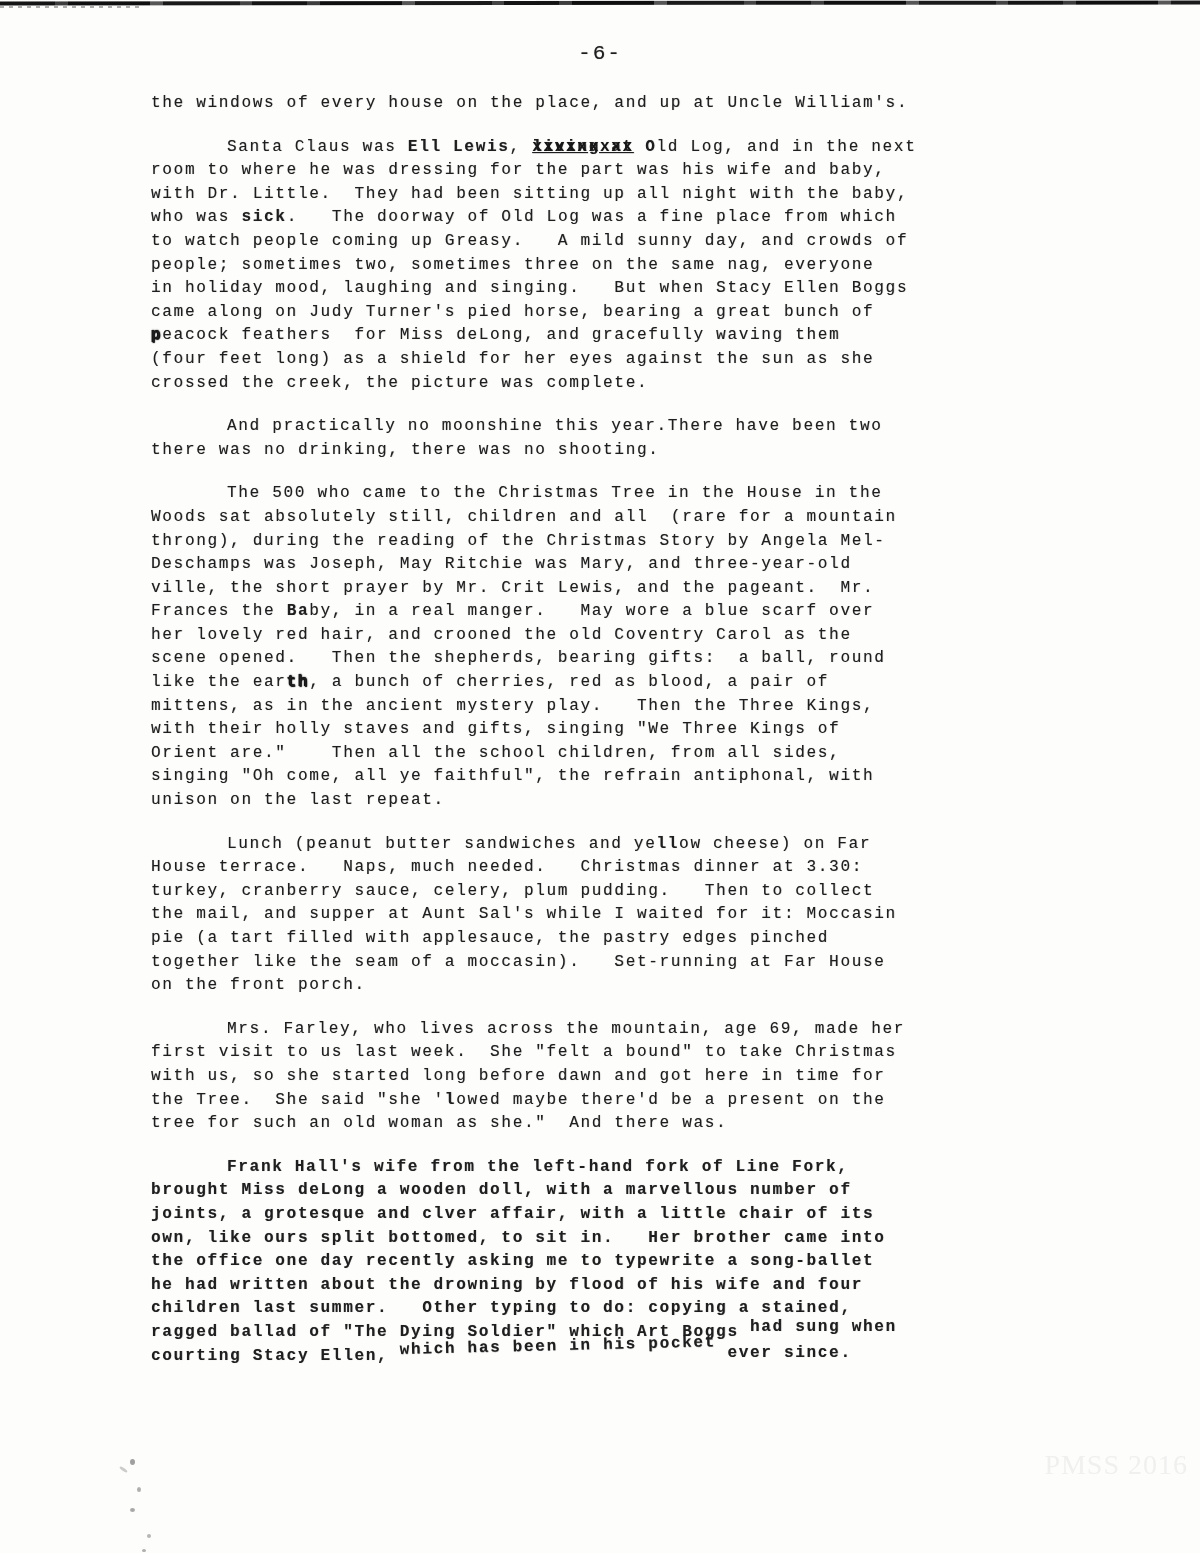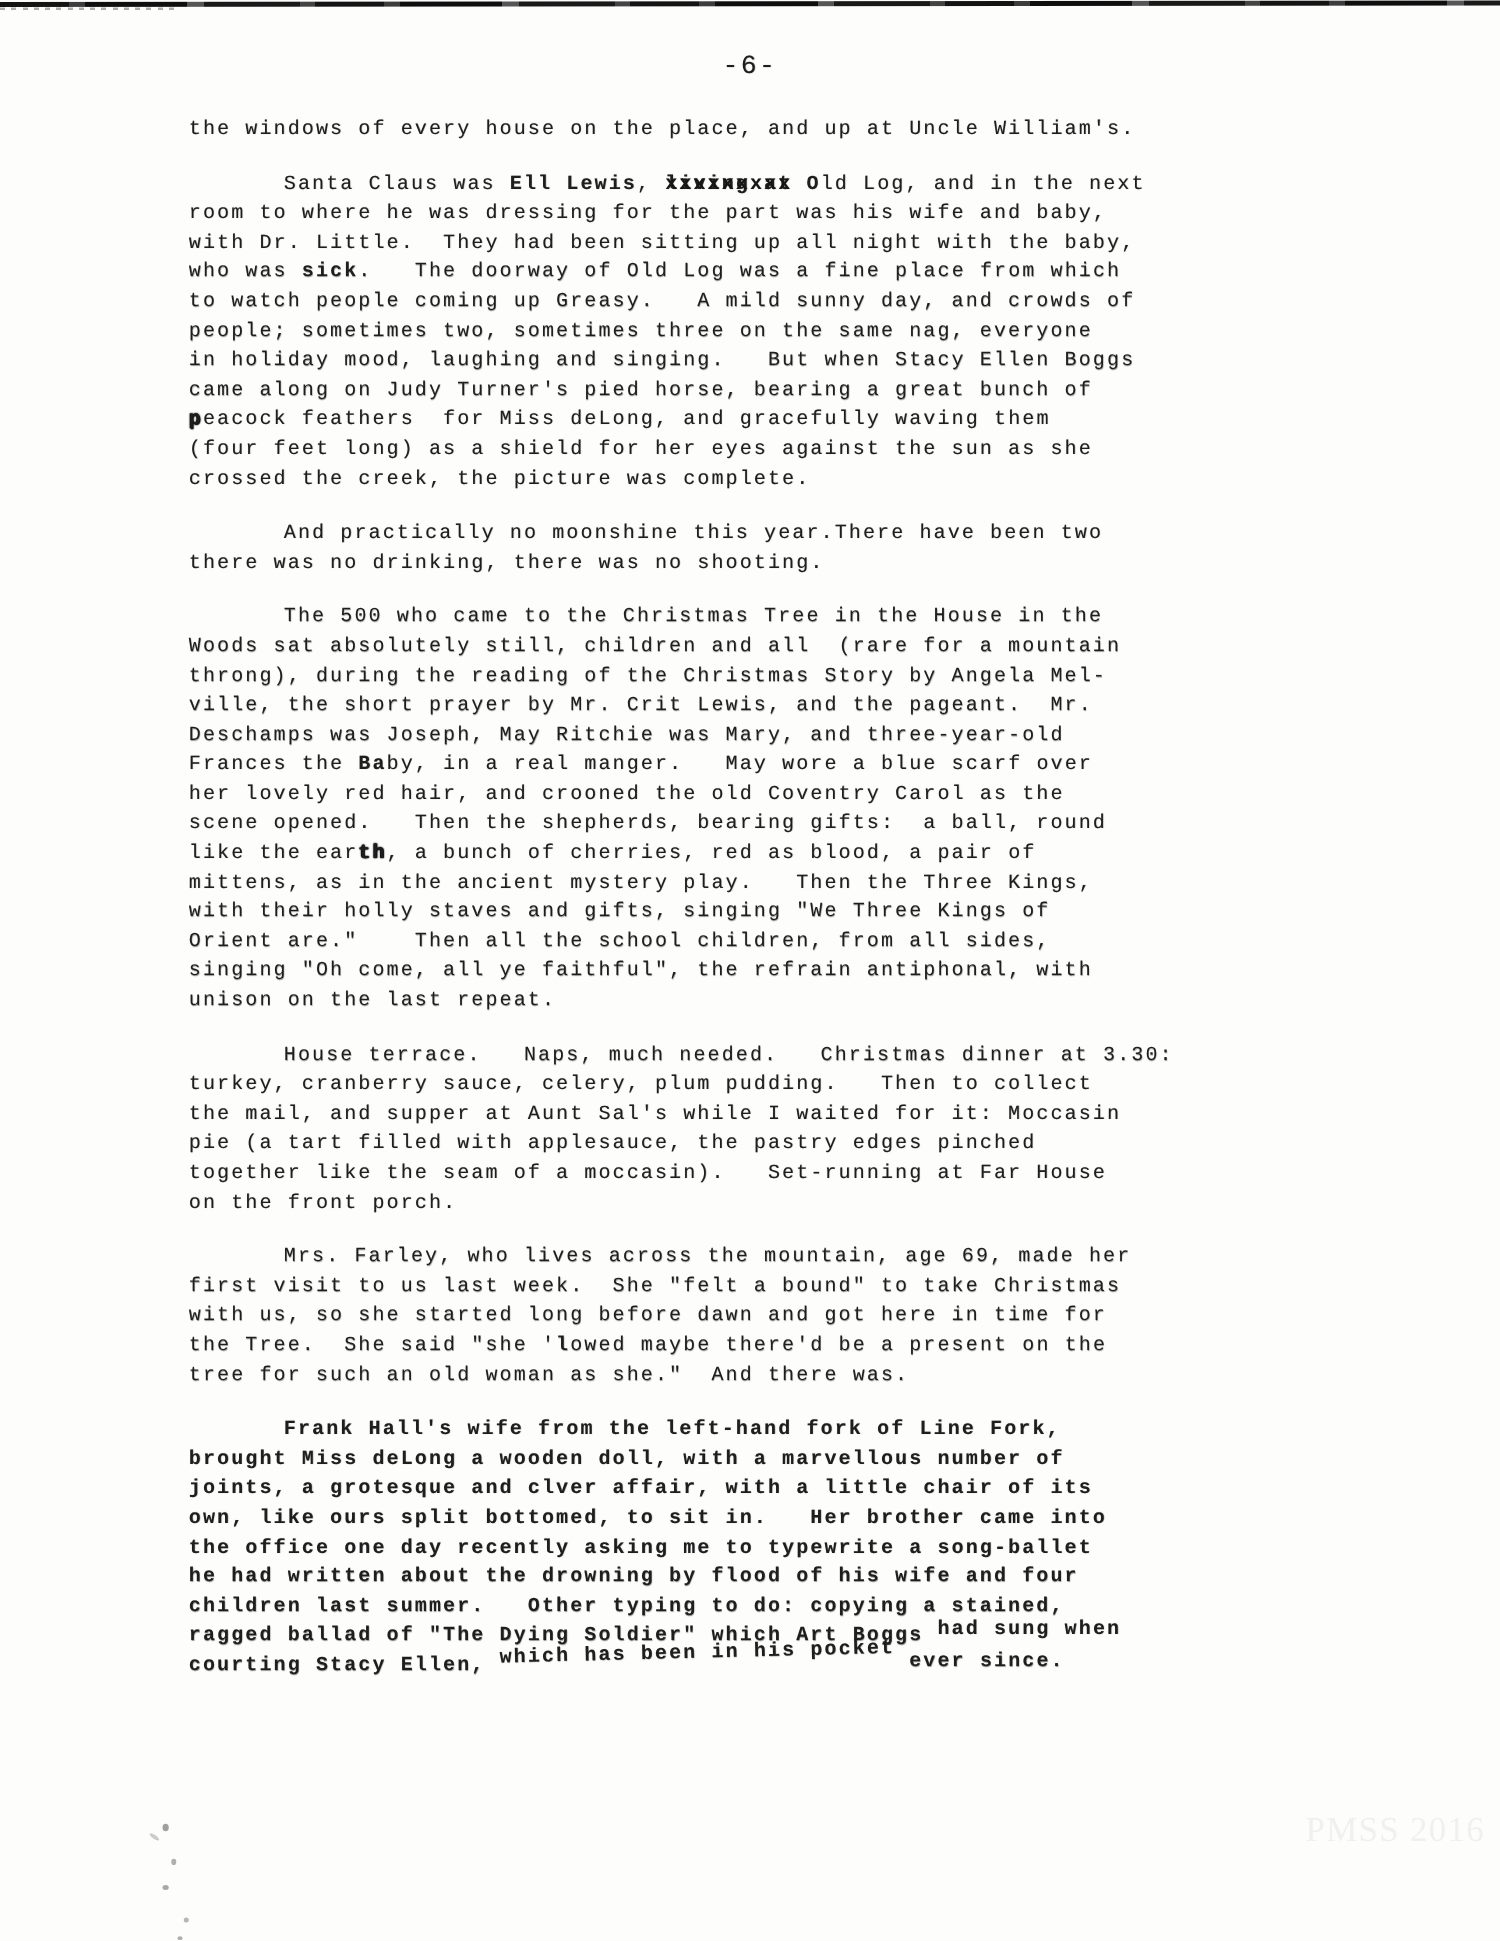--- a/index.html
+++ b/index.html
@@ -63,20 +63,21 @@
   .seg { position: relative; }
   .seg-bold { font-weight: bold; }
   .seg-blot {
     font-weight: bold;
     text-shadow: 0 0 1.6px #0a0a0a, 0.6px 0.6px 0.9px #0a0a0a, -0.4px 0.3px 0.6px #0a0a0a;
   }
   .seg-xover {
     position: relative;
     display: inline-block;
     font-weight: bold;
+    text-decoration: underline;
   }
   .seg-xover::after {
     content: attr(data-over);
     position: absolute;
     left: 0;
     top: 0;
     color: #161616;
     font-weight: bold;
   }
   .seg-up2 { position: relative; top: -3px; }
@@ -135,33 +136,34 @@
         <div class="line"><span class="seg">crossed the creek, the picture was complete.</span></div>
       </div>
       <div class="paragraph indented">
         <div class="line"><span class="seg">And practically no moonshine this year.There have been two</span></div>
         <div class="line"><span class="seg">there was no drinking, there was no shooting.</span></div>
       </div>
       <div class="paragraph indented">
         <div class="line"><span class="seg">The 500 who came to the Christmas Tree in the House in the</span></div>
         <div class="line"><span class="seg">Woods sat absolutely still, children and all  (rare for a mountain</span></div>
         <div class="line"><span class="seg">throng), during the reading of the Christmas Story by Angela Mel-</span></div>
+        <div class="line"><span class="seg">Deschamps was Joseph, May Ritchie was Mary, and three-year-old</span></div>
         <div class="line"><span class="seg">ville, the short prayer by Mr. Crit Lewis, and the pageant.  Mr.</span></div>
-        <div class="line"><span class="seg">Deschamps was Joseph, May Ritchie was Mary, and three-year-old</span></div>
         <div class="line"><span class="seg">Frances the </span><span class="seg seg-bold">Ba</span><span class="seg">by, in a real manger.   May wore a blue scarf over</span></div>
         <div class="line"><span class="seg">her lovely red hair, and crooned the old Coventry Carol as the</span></div>
         <div class="line"><span class="seg">scene opened.   Then the shepherds, bearing gifts:  a ball, round</span></div>
         <div class="line"><span class="seg">like the ear</span><span class="seg seg-blot">th</span><span class="seg">, a bunch of cherries, red as blood, a pair of</span></div>
         <div class="line"><span class="seg">mittens, as in the ancient mystery play.   Then the Three Kings,</span></div>
         <div class="line"><span class="seg">with their holly staves and gifts, singing "We Three Kings of</span></div>
         <div class="line"><span class="seg">Orient are."    Then all the school children, from all sides,</span></div>
         <div class="line"><span class="seg">singing "Oh come, all ye faithful", the refrain antiphonal, with</span></div>
         <div class="line"><span class="seg">unison on the last repeat.</span></div>
       </div>
       <div class="paragraph indented">
+        <div class="line"><span class="seg">Lunch (peanut butter sandwiches and ye</span><span class="seg seg-bold">ll</span><span class="seg">ow cheese) on Far</span></div>
         <div class="line"><span class="seg">House terrace.   Naps, much needed.   Christmas dinner at 3.30:</span></div>
         <div class="line"><span class="seg">turkey, cranberry sauce, celery, plum pudding.   Then to collect</span></div>
         <div class="line"><span class="seg">the mail, and supper at Aunt Sal's while I waited for it: Moccasin</span></div>
         <div class="line"><span class="seg">pie (a tart filled with applesauce, the pastry edges pinched</span></div>
         <div class="line"><span class="seg">together like the seam of a moccasin).   Set-running at Far House</span></div>
         <div class="line"><span class="seg">on the front porch.</span></div>
       </div>
       <div class="paragraph indented">
         <div class="line"><span class="seg">Mrs. Farley, who lives across the mountain, age 69, made her</span></div>
         <div class="line"><span class="seg">first visit to us last week.  She "felt a bound" to take Christmas</span></div>

